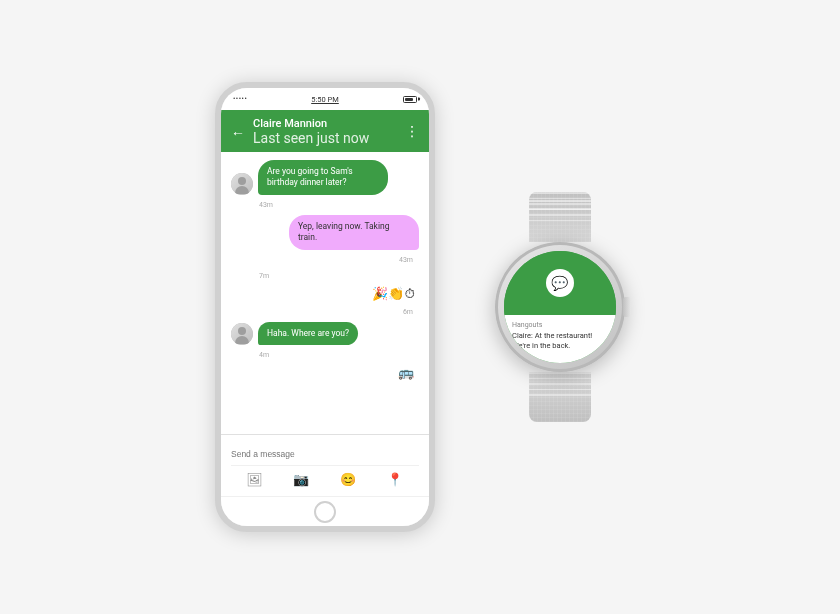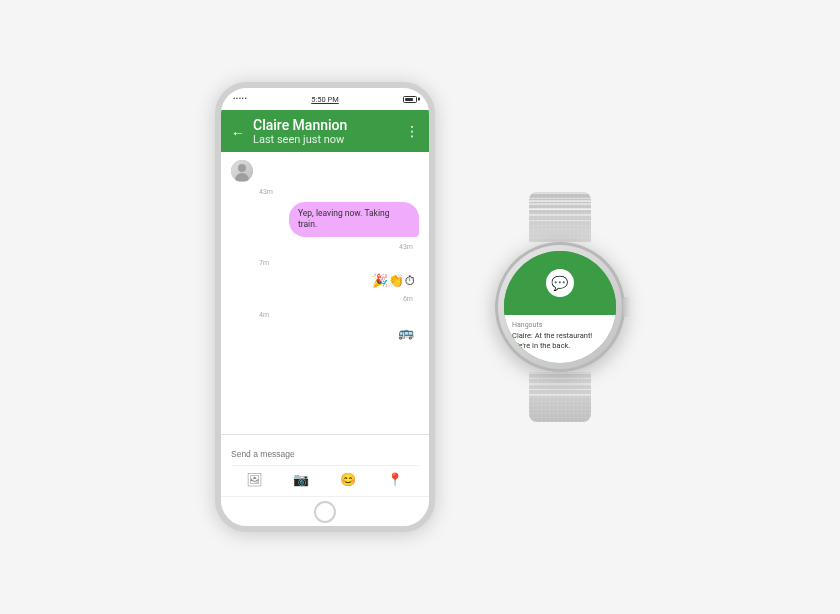--- a/index.html
+++ b/index.html
@@ -104,26 +104,26 @@
     .back-arrow {
       color: #fff;
       font-size: 14px;
       cursor: pointer;
     }
     .chat-header-info {
       flex: 1;
     }
     .chat-header-name {
       color: #fff;
-      font-size: 14px;
+      font-size: 11px;
       font-weight: 500;
     }
     .chat-header-status {
       color: rgba(255,255,255,0.85);
-      font-size: 11px;
+      font-size: 14px;
     }
     .more-icon {
       color: #fff;
       font-size: 14px;
     }
 
     
     .messages-area {
       flex: 1;
       background: #fff;
@@ -438,38 +438,49 @@
       </div>
       <span class="more-icon">⋮</span>
     </div>
 
     <div class="messages-area">
 
       <div class="msg-row">
         <div class="avatar-circle">
           <div class="avatar-img"></div>
         </div>
+        <div class="bubble incoming">
+          Are you going to Sam's birthday dinner later?
+        </div>
       </div>
       <div class="timestamp left">43m</div>
 
       <div class="msg-row outgoing">
         <div class="bubble outgoing">
           Yep, leaving now. Taking train.
         </div>
       </div>
 
       <div class="timestamp right">43m</div>
 
       <div class="timestamp left">7m</div>
 
       <div class="emoji-row">
         <span style="font-size:13px;">🎉👏⏱</span>
       </div>
       <div class="timestamp right">6m</div>
 
+      <div class="msg-row">
+        <div class="avatar-circle">
+          <div class="avatar-img"></div>
+        </div>
+        <div class="bubble incoming">
+          Haha. Where are you?
+        </div>
+      </div>
       <div class="timestamp left">4m</div>
 
       <div class="car-emoji">
         <span style="font-size:13px;">🚌</span>
       </div>
 
     </div>
 
     <div class="input-area">
       <input class="message-input" type="text" placeholder="Send a message" style="">

